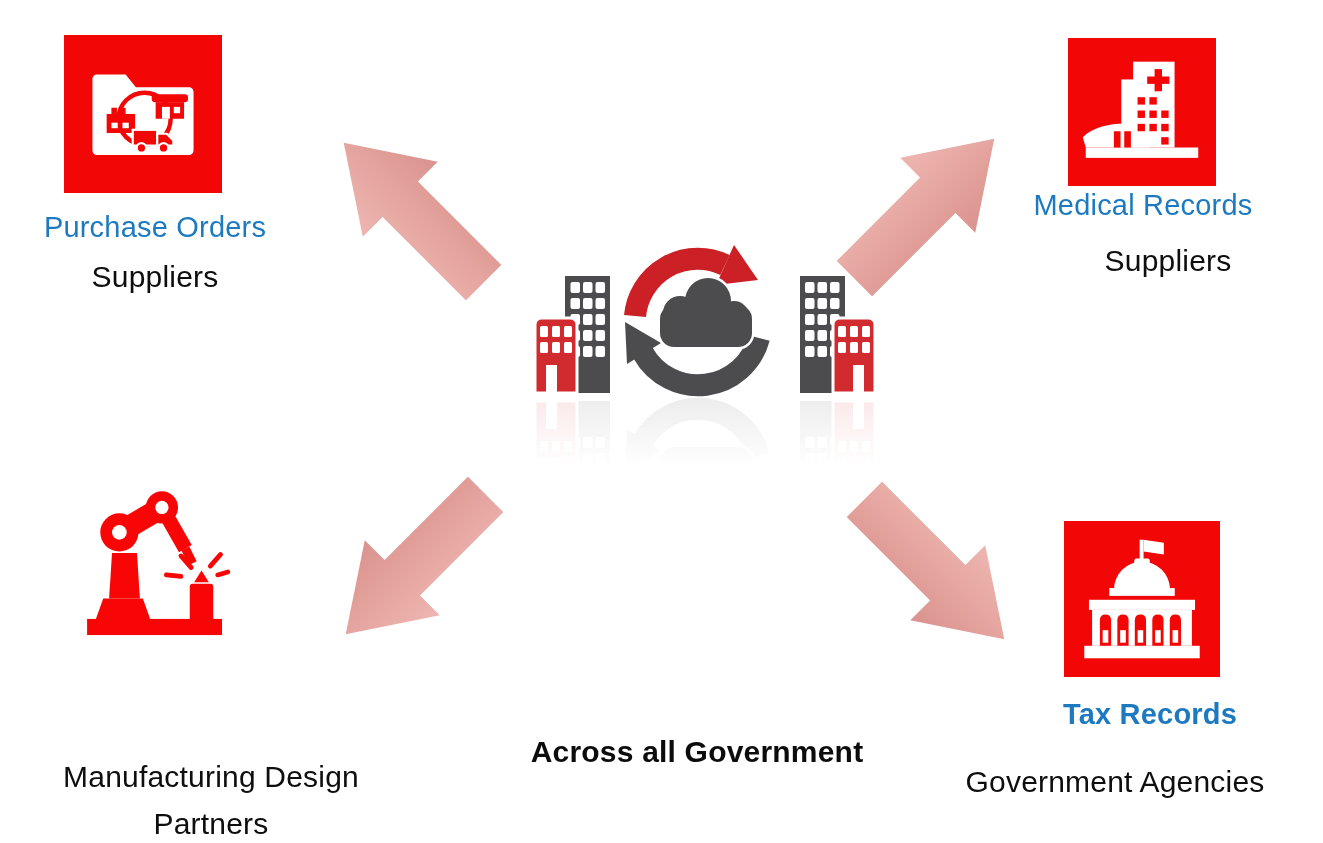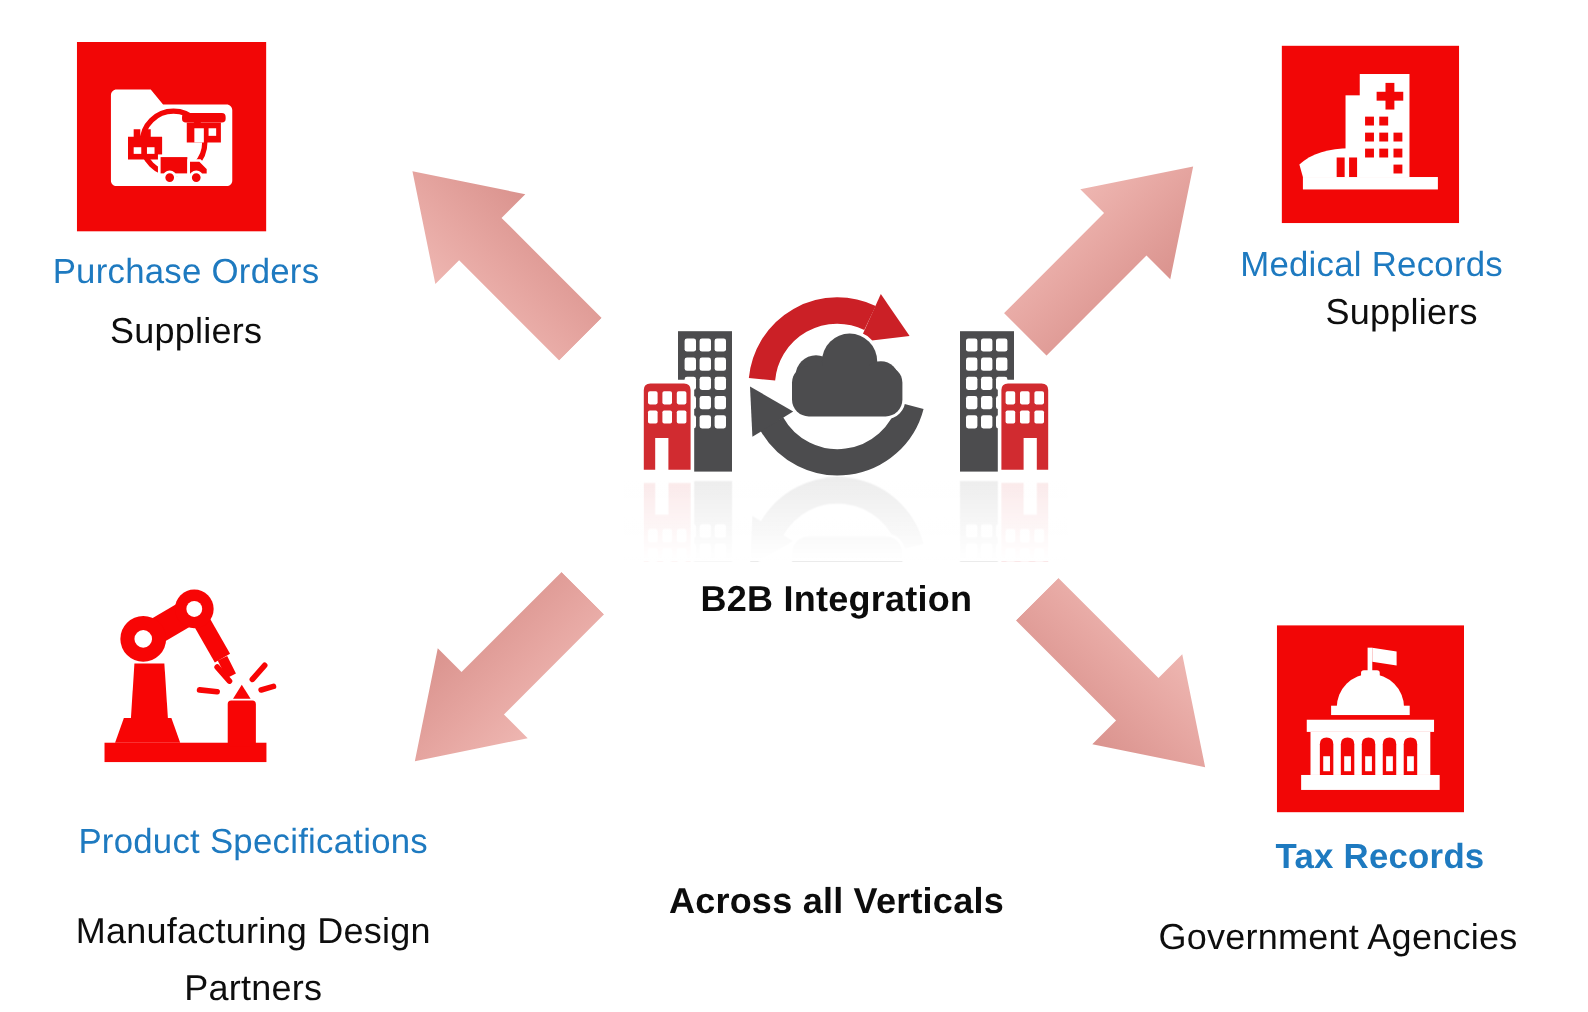--- a/index.html
+++ b/index.html
@@ -155,22 +155,21 @@
         </g>
       </g>
 
       <g transform="translate(0,308) scale(1,-1)" opacity="0.16">
         <use href="#cityScene"></use>
       </g>
       <rect x="0" y="155" width="370" height="70" fill="url(#fadeWhite)"></rect>
     </svg>
   </div>
 
-  <div class="abs center-bold" style="left:480px;top:483px;width:434px;">B2B Integration</div>
-  <div class="abs center-bold" style="left:480px;top:735px;width:434px;">Across all Verticals</div>
+  <div class="abs center-bold" style="left:480px;top:735px;width:434px;">Across all Government</div>
 
   <div class="abs" style="left:64px;top:35px;">
     <svg viewBox="0 0 100 100" width="158" height="158">
       <rect width="100" height="100" fill="#f20606"></rect>
       <path d="M18,28 C18,26.3 19.3,25 21,25 H39 L45.5,33 H79 C80.7,33 82,34.3 82,36 V73 C82,74.7 80.7,76 79,76 H21 C19.3,76 18,74.7 18,73 Z" fill="#ffffff"></path>
       <circle cx="51" cy="53" r="16.5" fill="none" stroke="#f20606" stroke-width="2.8"></circle>
 
       <path d="M27,62 V50 H30 V46 H33.5 V50 H35.5 V46 H39 V50 H45 V62 Z" fill="#f20606"></path>
       <rect x="30" y="55.5" width="4" height="3.5" fill="#ffffff"></rect>
       <rect x="37" y="55.5" width="4" height="3.5" fill="#ffffff"></rect>
@@ -213,21 +212,21 @@
         <rect x="47" y="58" width="5" height="5"></rect>
           <rect x="55" y="58" width="5" height="5"></rect>
           <rect x="63" y="58" width="5" height="5"></rect>
         <rect x="63" y="67" width="5" height="5"></rect>
 
         <rect x="31" y="63" width="4.5" height="11"></rect>
         <rect x="38" y="63" width="4.5" height="11"></rect>
       </g>
     </svg>
   </div>
-  <div class="abs label-blue" style="left:995px;top:204px;width:296px;">Medical Records</div>
+  <div class="abs label-blue" style="left:995px;top:188px;width:296px;">Medical Records</div>
   <div class="abs label-black" style="left:1020px;top:244px;width:296px;">Suppliers</div>
 
   <div class="abs" style="left:84px;top:484px;">
     <svg viewBox="0 0 100 105" width="147" height="154">
       <g fill="#f80505">
         <rect x="2" y="92" width="92" height="11"></rect>
         <path d="M8,92 L13,78 L40,78 L45,92 Z"></path>
         <path d="M17,78 L19,47 L36,47 L38,78 Z"></path>
         <rect x="72" y="68" width="16" height="26" rx="2"></rect>
       </g>
@@ -241,21 +240,20 @@
 
       <g stroke="#f80505" stroke-width="3.2" stroke-linecap="round">
         <line x1="73" y1="57" x2="66" y2="49"></line>
         <line x1="86" y1="56" x2="93" y2="48"></line>
         <line x1="66" y1="63" x2="56" y2="62"></line>
         <line x1="91" y1="62" x2="98" y2="60"></line>
       </g>
       <polygon points="75,67 85,67 80,59" fill="#f80505"></polygon>
     </svg>
   </div>
-  <div class="abs label-blue" style="left:25px;top:685px;width:372px;">Product Specifications</div>
   <div class="abs label-black prelines sub2" style="left:31px;top:753px;width:360px;">Manufacturing Design
 Partners</div>
 
   <div class="abs" style="left:1064px;top:521px;">
     <svg viewBox="0 0 100 100" width="156" height="156">
       <rect width="100" height="100" fill="#f20606"></rect>
       <g fill="#ffffff">
         <rect x="48.5" y="12" width="2.5" height="14"></rect>
         <polygon points="51,12 64,14 64,21.5 51,19.5"></polygon>
         <rect x="45" y="24" width="10" height="5" rx="1.5"></rect>

